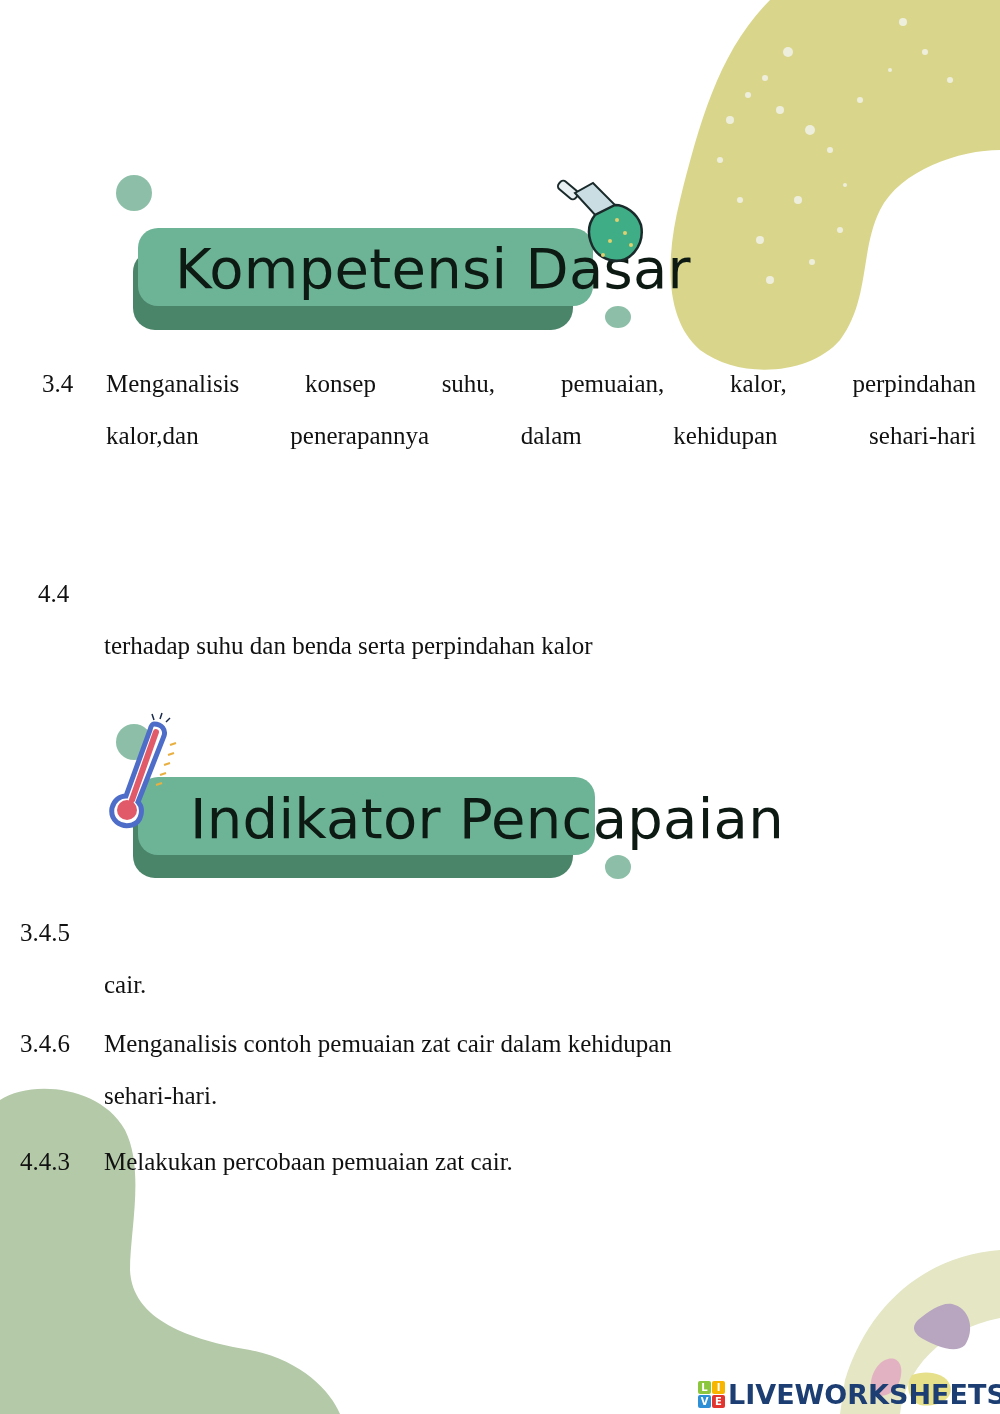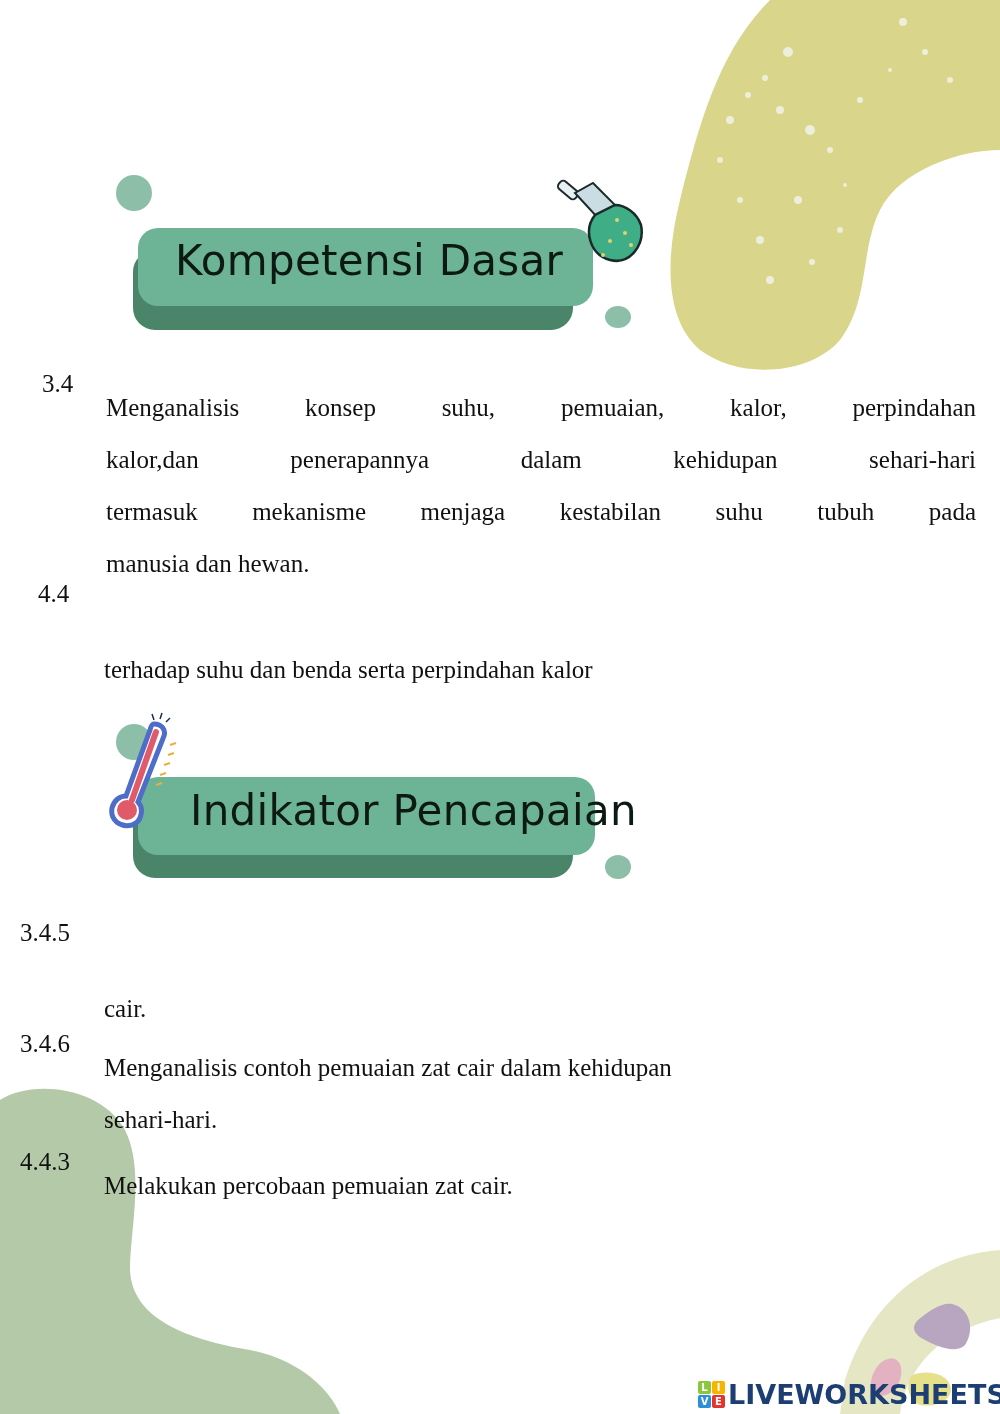--- a/index.html
+++ b/index.html
@@ -1,25 +1,25 @@
 <!DOCTYPE html>
 <html><head>
 <meta charset="utf-8">
 <style>
   html, body { margin:0; padding:0; }
   body { width:1000px; height:1414px; position:relative; overflow:hidden; background:#ffffff; font-family:"Liberation Serif", serif; }
   .abs { position:absolute; }
   .blob-svg { position:absolute; left:0; top:0; }
   .pill-shadow { position:absolute; background:#4a8469; border-radius:22px; }
   .pill { position:absolute; background:#6db497; border-radius:20px; }
-  .pill-title { position:absolute; font-family:"DejaVu Sans", sans-serif; color:#0d1a14; font-size:42px; white-space:nowrap; letter-spacing:0.3px; }
+  .pill-title { position:absolute; font-family:"DejaVu Sans", sans-serif; color:#0d1a14; font-size:56px; white-space:nowrap; letter-spacing:0.3px; }
   .dot { position:absolute; border-radius:50%; background:#8dbfa8; }
   .row { position:absolute; font-size:25px; color:#111; line-height:52px; }
   .num { position:absolute; }
-  .txt { position:absolute; text-align:justify; text-align-last:left;margin-top:24px; }
+  .txt { position:absolute; text-align:justify; text-align-last:left; }
   .just { text-align:justify; text-align-last:justify; }
   .logo { position:absolute; left:698px; top:1378px; height:32px; display:flex; align-items:center; }
   .logo-grid { display:grid; grid-template-columns:13px 13px; grid-template-rows:13px 13px; gap:1px; margin-right:3px; }
   .logo-grid span { display:flex; align-items:center; justify-content:center; color:#fff; font-family:"DejaVu Sans", sans-serif; font-size:10px; font-weight:bold; border-radius:2px; }
   .logo-text { font-family:"DejaVu Sans", sans-serif; font-weight:bold; color:#1c3e72; font-size:27px; letter-spacing:0px; }
 </style>
 </head>
 <body>
 
 <svg class="blob-svg" width="1000" height="1414" viewBox="0 0 1000 1414">
@@ -77,22 +77,20 @@
       <circle cx="76" cy="70" r="2" fill="#e0d070"></circle>
     <circle cx="48" cy="80" r="2" fill="#e0d070"></circle>
   </svg>
 </div>
 
 <div>
   <div class="row" style="left:0;top:358px;width:1000px;height:210px;">
     <div class="num" style="left:42px;top:0;">3.4</div>
     <div class="txt just" style="left:106px;top:0;width:870px;">Menganalisis konsep suhu, pemuaian, kalor, perpindahan</div>
     <div class="txt just" style="left:106px;top:52px;width:870px;">kalor,dan penerapannya dalam kehidupan sehari-hari</div>
-    <div class="txt just" style="left:106px;top:104px;width:870px;">termasuk mekanisme menjaga kestabilan suhu tubuh pada</div>
-    <div class="txt" style="left:106px;top:156px;width:870px;">manusia dan hewan.</div>
   </div>
   <div class="row" style="left:0;top:568px;width:1000px;height:110px;">
     <div class="num" style="left:38px;top:0;">4.4</div>
     <div class="txt" style="left:104px;top:52px;width:870px;">terhadap suhu dan benda serta perpindahan kalor</div>
   </div>
 </div>
 
 <div>
   <div class="dot" style="left:116px;top:724px;width:36px;height:36px;"></div>
   <div class="dot" style="left:605px;top:855px;width:26px;height:24px;"></div>

